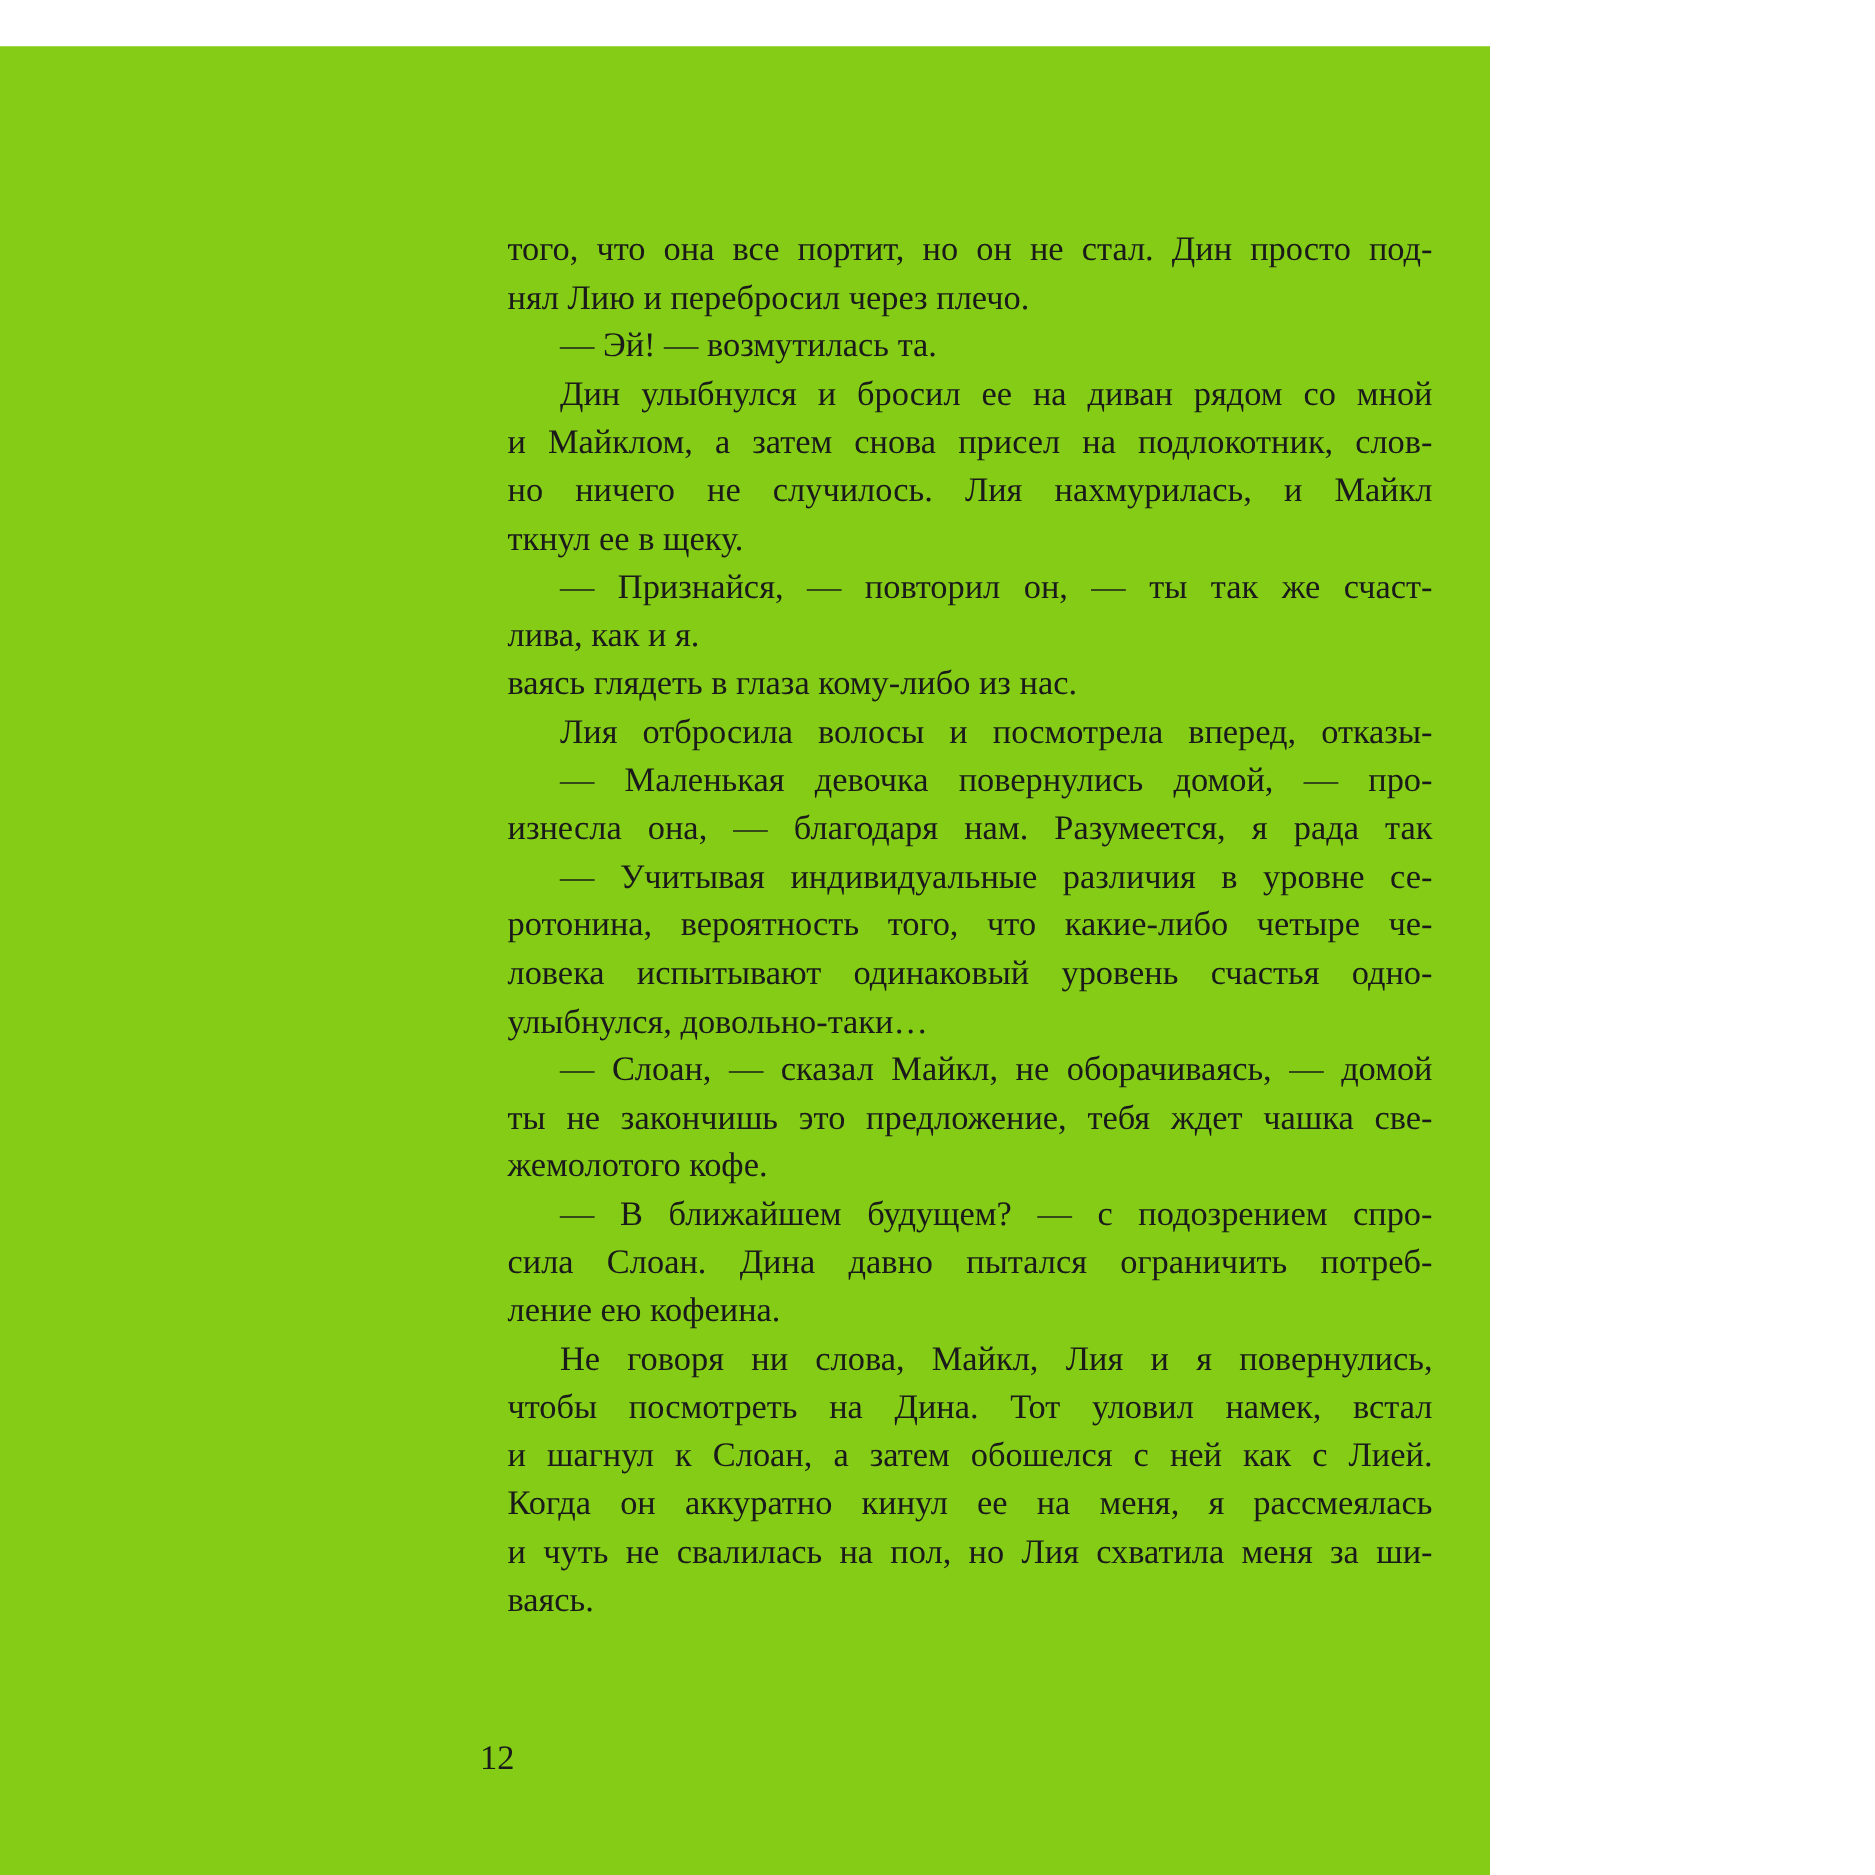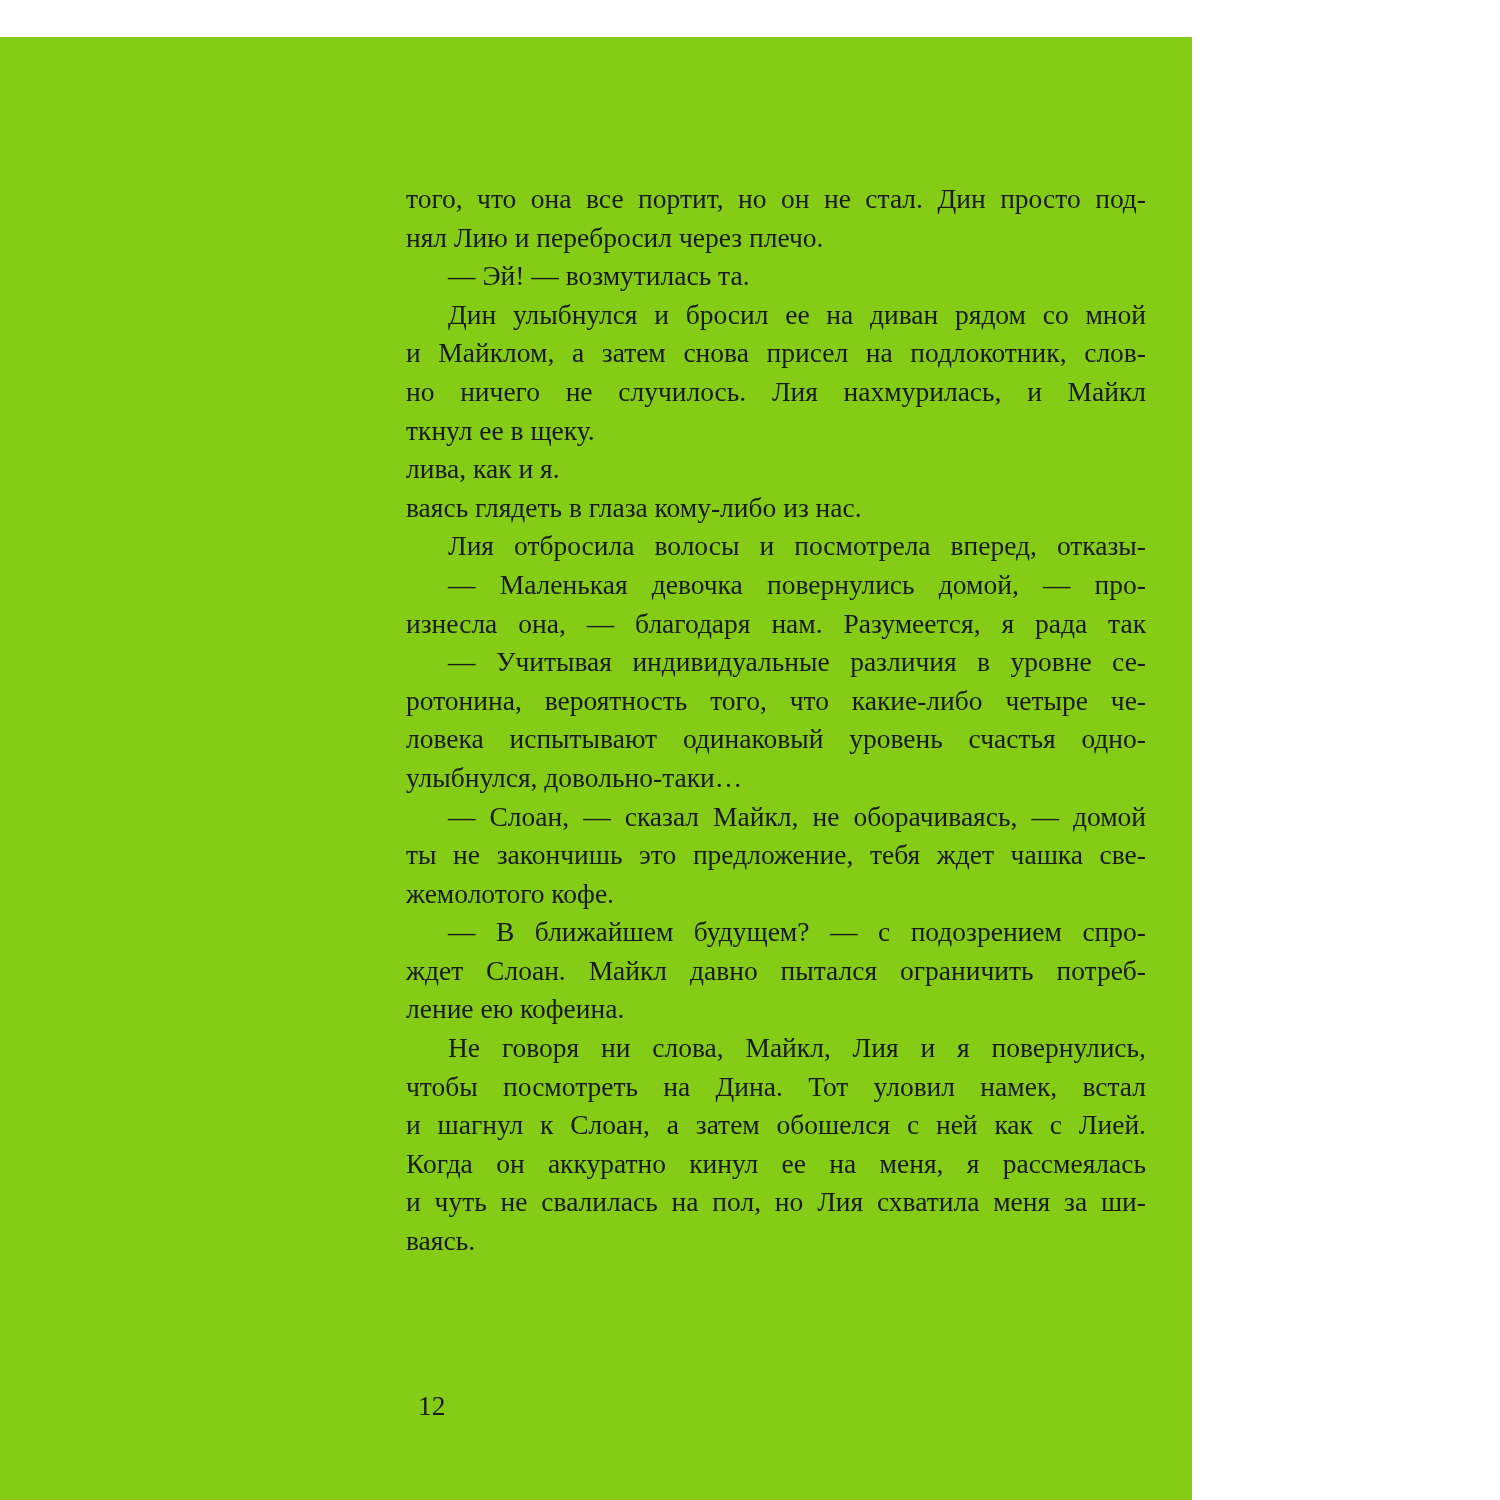--- a/index.html
+++ b/index.html
@@ -39,54 +39,55 @@
     text-align-last: justify;
   }
   .line.indent {
     padding-left: 42px;
   }
   .line.last {
     text-align-last: left;
   }
   .page-number {
     position: absolute;
-    left: 418px;
+    left: 384px;
     top: 1350px;
     font-family: "Liberation Serif", "DejaVu Serif", serif;
     font-size: 27.5px;
     line-height: 38px;
     color: #1a1a1a;
   }
 </style>
 </head>
 <body>
 
 <div class="page">
   <div class="text-block">
     <span class="line">того, что она все портит, но он не стал. Дин просто под-</span>
     <span class="line last">нял Лию и перебросил через плечо.</span>
     <span class="line indent last">— Эй! — возмутилась та.</span>
     <span class="line indent">Дин улыбнулся и бросил ее на диван рядом со мной</span>
     <span class="line">и Майклом, а затем снова присел на подлокотник, слов-</span>
     <span class="line">но ничего не случилось. Лия нахмурилась, и Майкл</span>
     <span class="line last">ткнул ее в щеку.</span>
+    <span class="line indent">— Признайся, — повторил он, — ты так же счаст-</span>
     <span class="line last">лива, как и я.</span>
     <span class="line last">ваясь глядеть в глаза кому-либо из нас.</span>
     <span class="line indent">Лия отбросила волосы и посмотрела вперед, отказы-</span>
     <span class="line indent">— Маленькая девочка повернулись домой, — про-</span>
     <span class="line">изнесла она, — благодаря нам. Разумеется, я рада так</span>
     <span class="line indent">— Учитывая индивидуальные различия в уровне се-</span>
     <span class="line">ротонина, вероятность того, что какие-либо четыре че-</span>
     <span class="line">ловека испытывают одинаковый уровень счастья одно-</span>
     <span class="line last">улыбнулся, довольно-таки…</span>
     <span class="line indent">— Слоан, — сказал Майкл, не оборачиваясь, — домой</span>
     <span class="line">ты не закончишь это предложение, тебя ждет чашка све-</span>
     <span class="line last">жемолотого кофе.</span>
     <span class="line indent">— В ближайшем будущем? — с подозрением спро-</span>
-    <span class="line">ждет Слоан. Майкл давно пытался ограничить потреб-</span>
+    <span class="line">сила Слоан. Дина давно пытался ограничить потреб-</span>
     <span class="line last">ление ею кофеина.</span>
     <span class="line indent">Не говоря ни слова, Майкл, Лия и я повернулись,</span>
     <span class="line">чтобы посмотреть на Дина. Тот уловил намек, встал</span>
     <span class="line">и шагнул к Слоан, а затем обошелся с ней как с Лией.</span>
     <span class="line">Когда он аккуратно кинул ее на меня, я рассмеялась</span>
     <span class="line">и чуть не свалилась на пол, но Лия схватила меня за ши-</span>
     <span class="line last">ваясь.</span>
   </div>
   <div class="page-number">12</div>
 </div>

